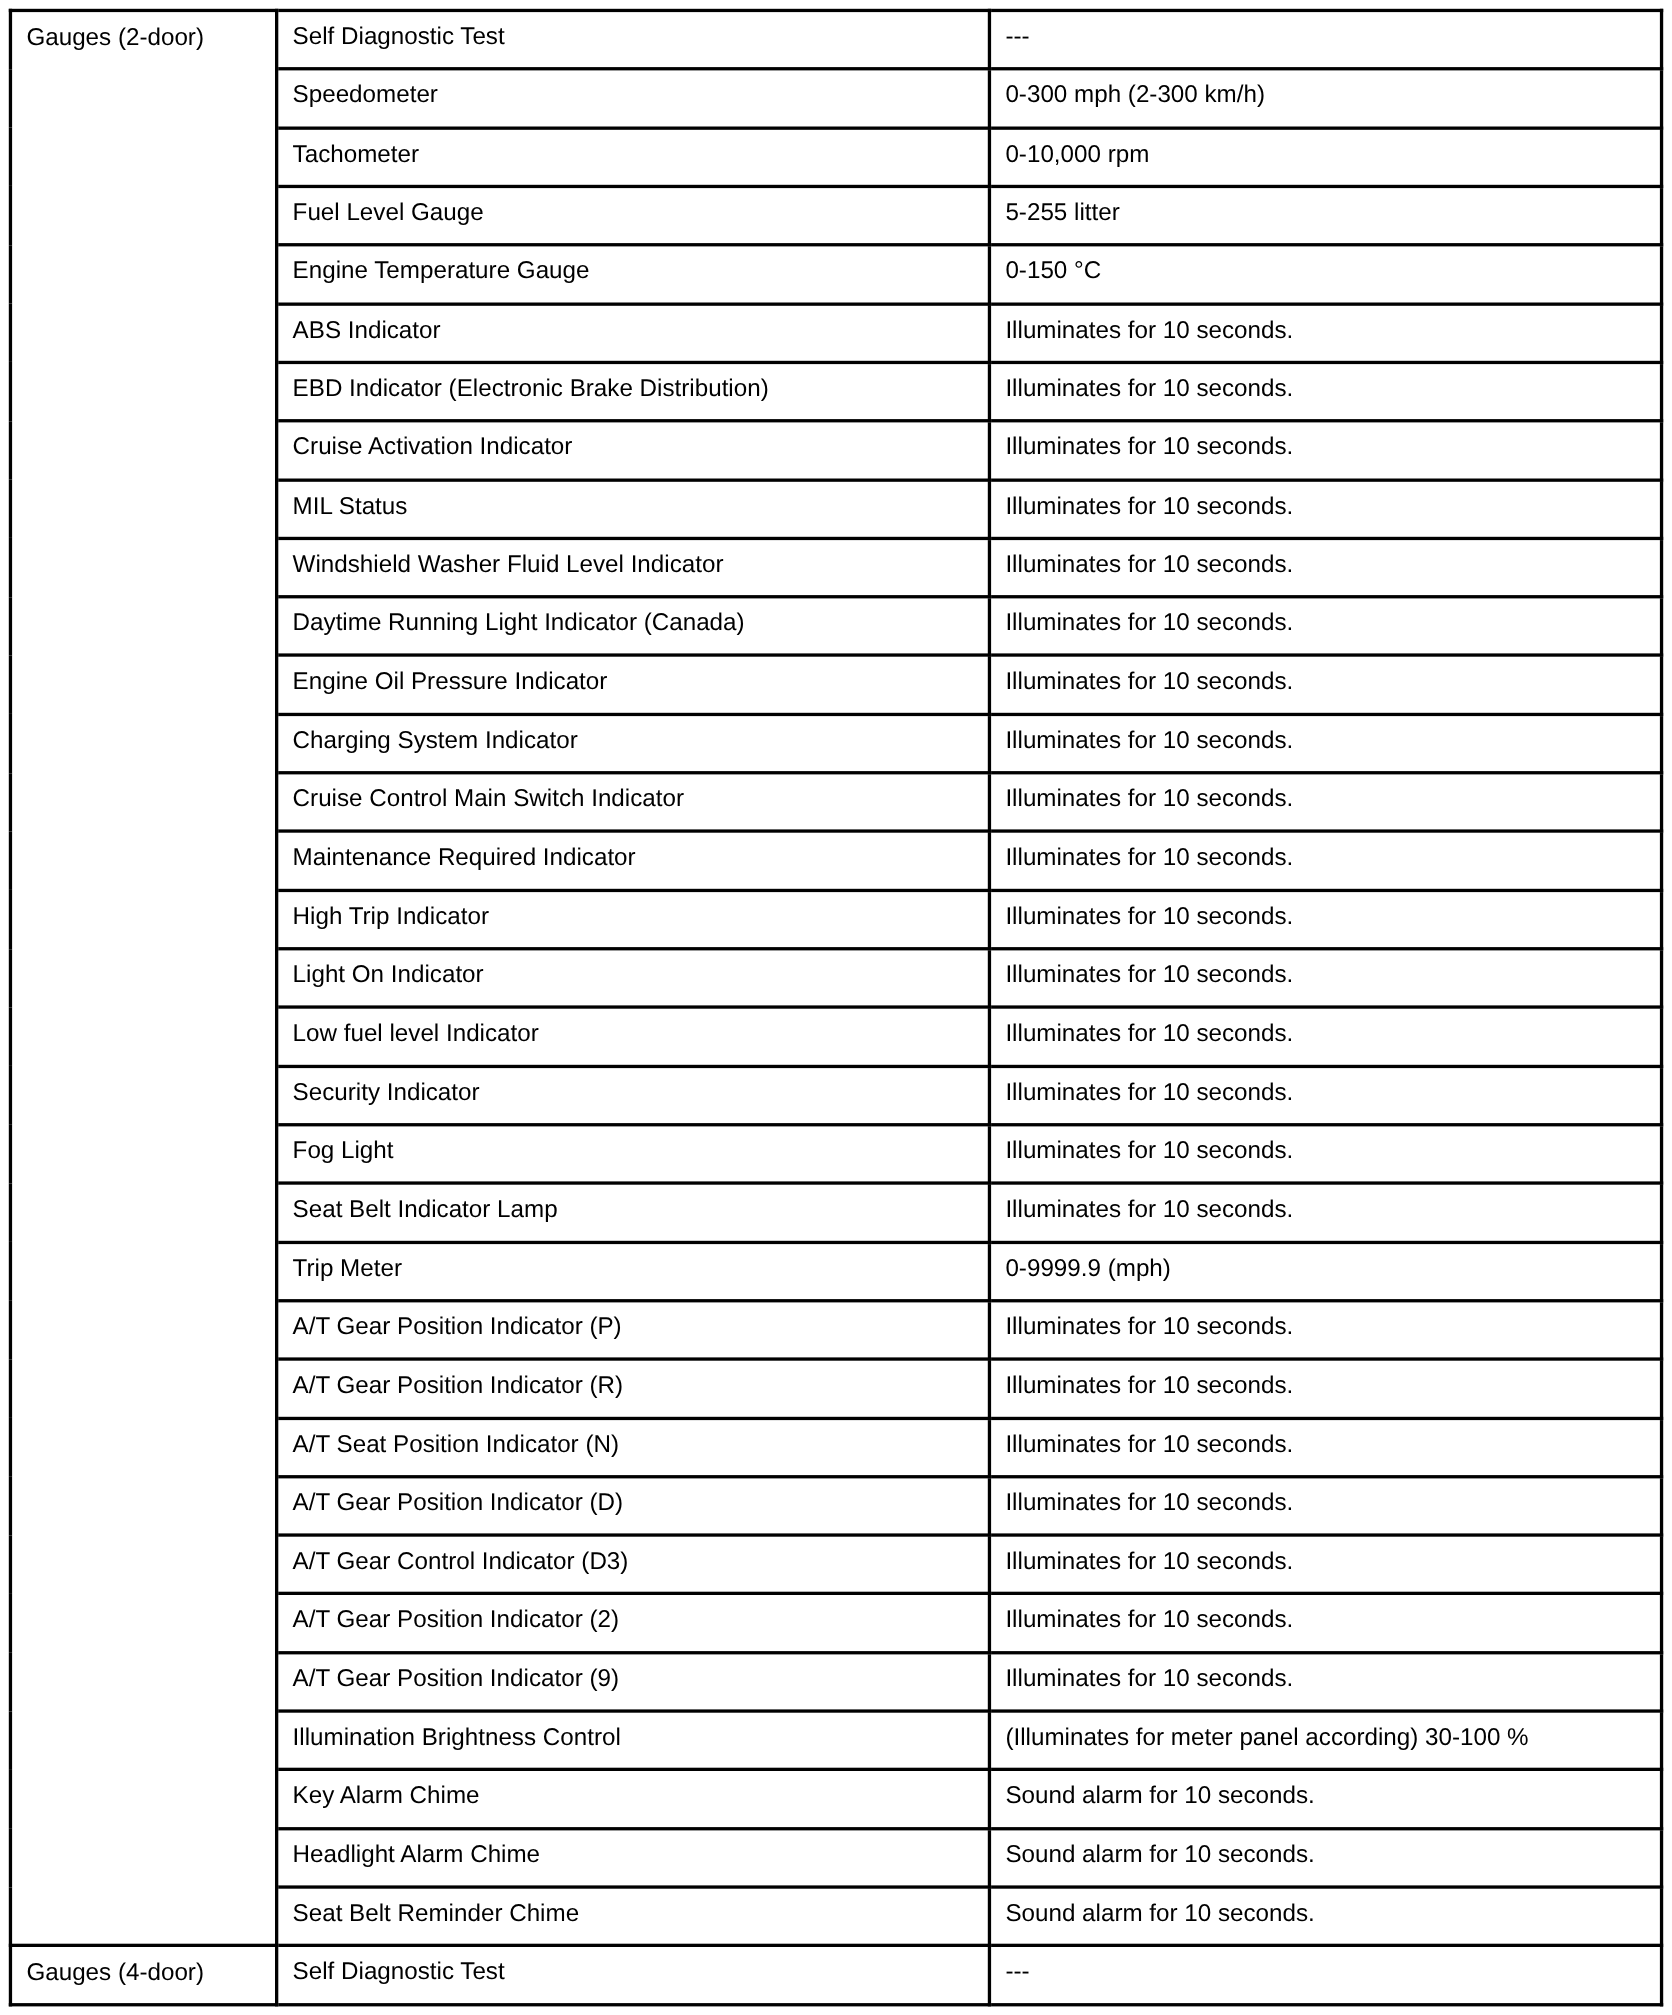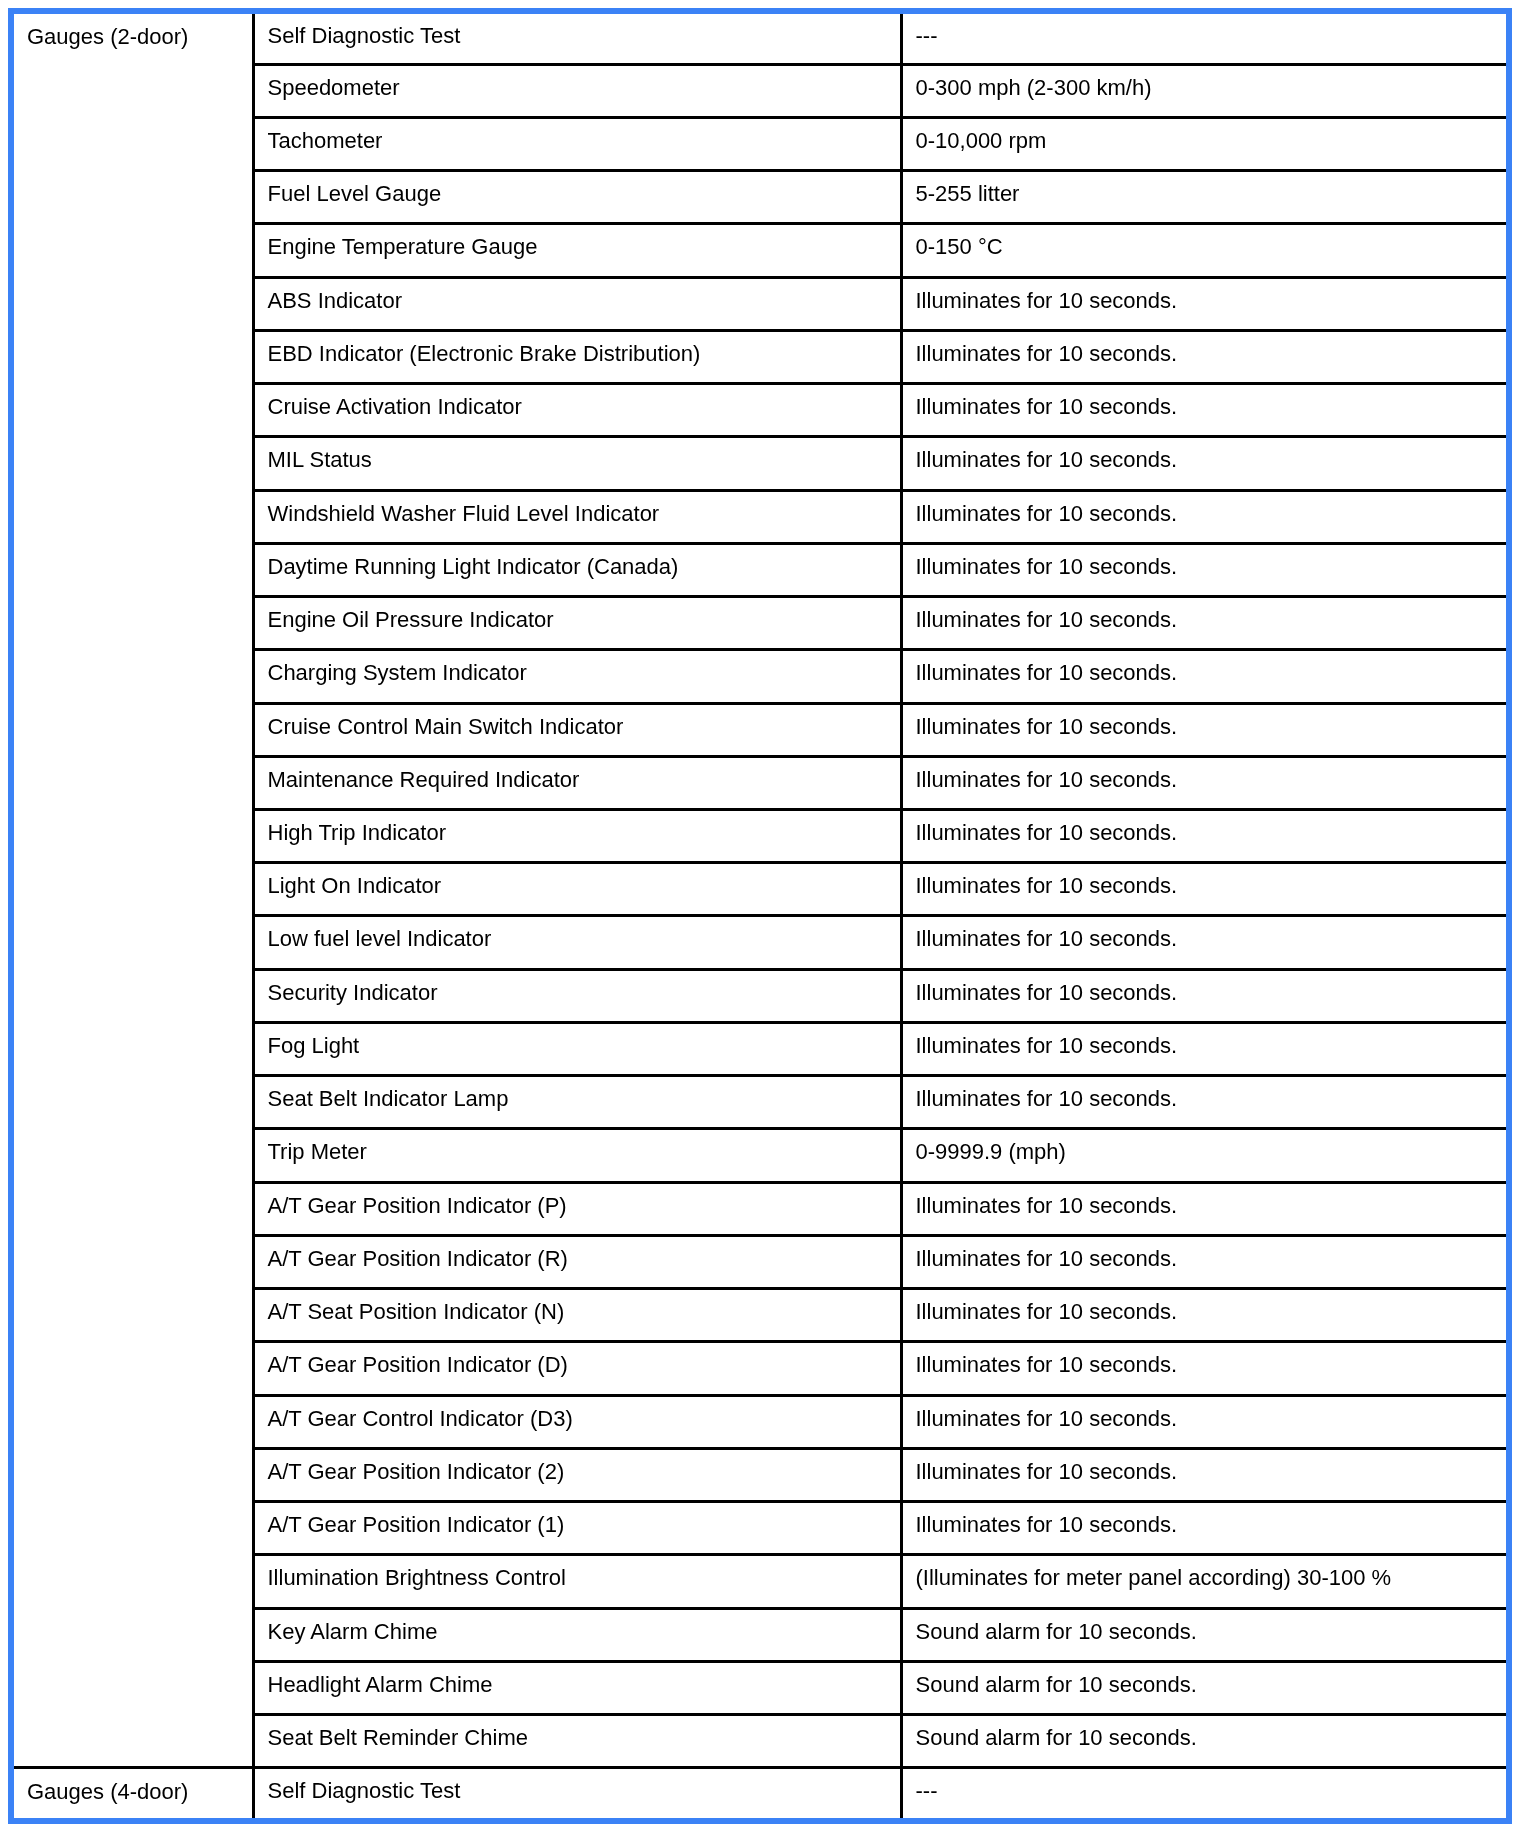--- a/index.html
+++ b/index.html
@@ -15,21 +15,21 @@
     padding: 8px;
     background: #ffffff;
     color: #000000;
     font-family: "Liberation Sans", sans-serif;
   }
   table.diag-table {
     width: 100%;
     height: 100%;
     border-collapse: collapse;
     table-layout: fixed;
-    border: 6px solid #3b82f6;
+    border: 2px solid #3b82f6;
     padding-left: 19px;
   }
   col.c1 { width: 242px; }
   col.c2 { width: 648px; }
   col.c3 { width: auto; }
   tr.diag-row { height: 53px; }
   td {
     border: 3px solid #000000;
     vertical-align: top;
     box-sizing: border-box;
@@ -164,21 +164,21 @@
         </tr>
         <tr class="diag-row">
           <td class="item-cell">A/T Gear Control Indicator (D3)</td>
           <td class="result-cell">Illuminates for 10 seconds.</td>
         </tr>
         <tr class="diag-row">
           <td class="item-cell">A/T Gear Position Indicator (2)</td>
           <td class="result-cell">Illuminates for 10 seconds.</td>
         </tr>
         <tr class="diag-row">
-          <td class="item-cell">A/T Gear Position Indicator (1)</td>
+          <td class="item-cell">A/T Gear Position Indicator (9)</td>
           <td class="result-cell">Illuminates for 10 seconds.</td>
         </tr>
         <tr class="diag-row">
           <td class="item-cell">Illumination Brightness Control</td>
           <td class="result-cell">(Illuminates for meter panel according) 30-100 %</td>
         </tr>
         <tr class="diag-row">
           <td class="item-cell">Key Alarm Chime</td>
           <td class="result-cell">Sound alarm for 10 seconds.</td>
         </tr>

